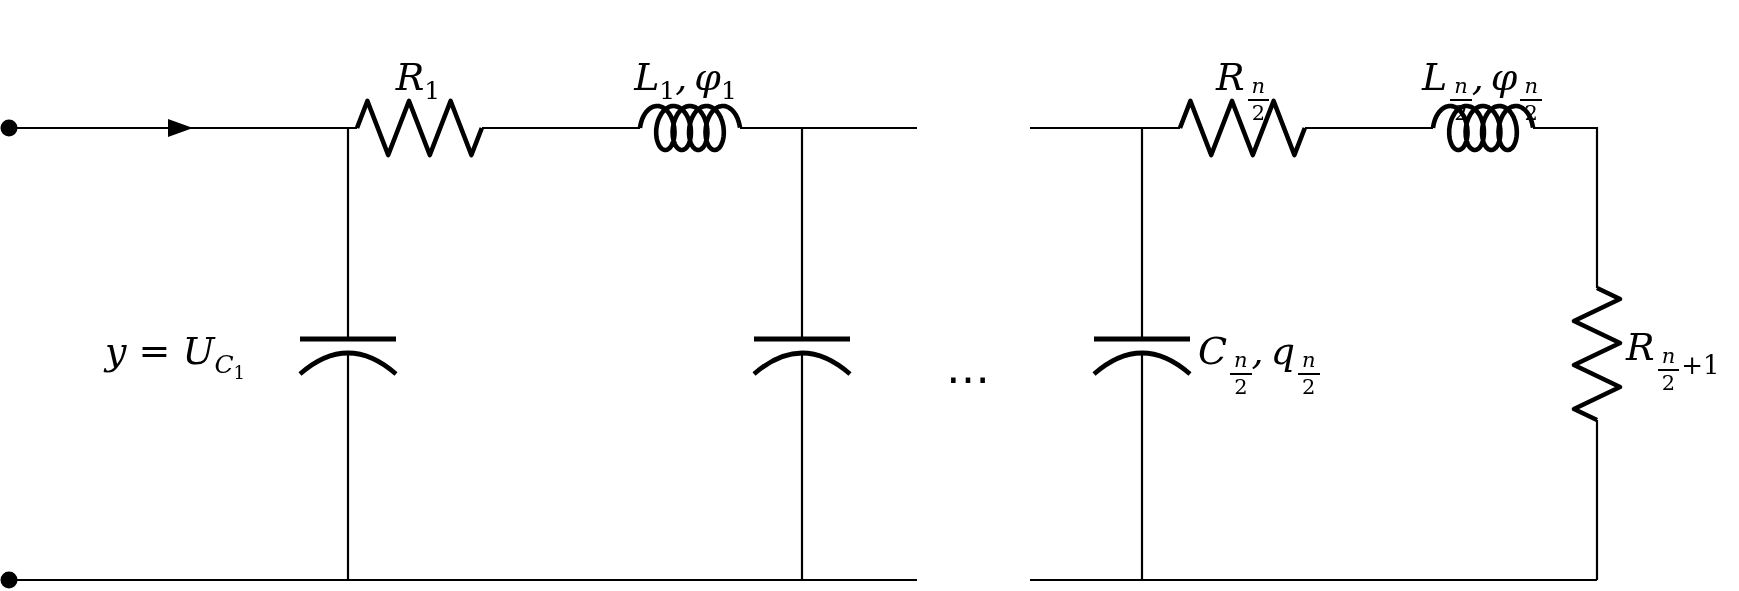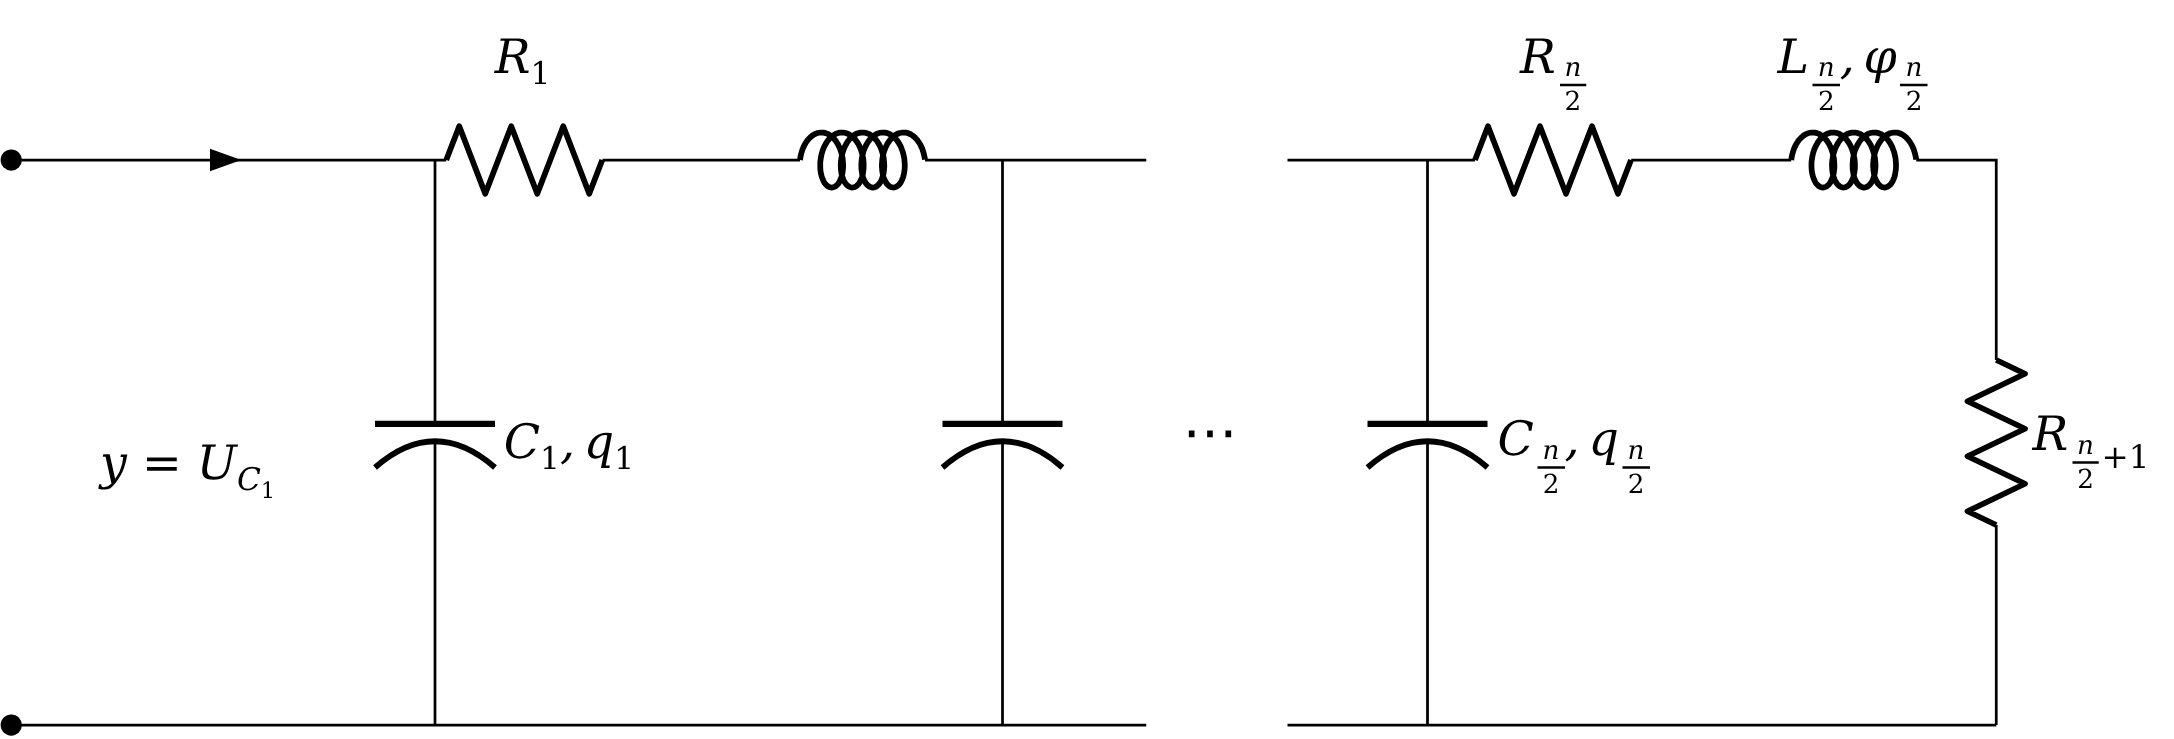--- a/index.html
+++ b/index.html
@@ -14,22 +14,22 @@
        white-space:nowrap;line-height:1.15;}
   .lbl .sub{font-size:25px;font-style:normal;vertical-align:-9px;}
   .lbl .sub.it{font-style:italic;}
   .lbl .subsub{font-size:18px;font-style:normal;vertical-align:-15px;}
   .lbl .sep{margin-right:7px;}
   .frac{display:inline-block;text-align:center;font-size:21px;line-height:1.08;
         vertical-align:-30px;margin-left:3px;}
   .frac .num{display:block;font-style:italic;padding:0 4px 1px 4px;}
   .frac .den{display:block;font-style:normal;border-top:2.2px solid var(--ink,#000);padding:1px 4px 0 4px;}
   .plus{font-size:26px;font-style:normal;vertical-align:-14px;margin-left:2px;}
-  .center{text-align:center;}
-  .right{text-align:left;margin-top:19px;}
+  .center{text-align:center;margin-top:32px;}
+  .right{text-align:center;}
   .dots{font-size:44px;font-style:normal;letter-spacing:4px;}
 </style>
 </head>
 <body>
 
 <div class="stage">
 
   <svg width="1739" height="591" viewBox="0 0 1739 591">
 
     <circle class="fill" cx="9" cy="128" r="8.5"></circle>
@@ -61,28 +61,28 @@
     <path class="comp" d="M754,374 Q802,332 850,374"></path>
     <path class="plate" d="M1094,339 H1190"></path>
     <path class="comp" d="M1094,374 Q1142,332 1190,374"></path>
   </svg>
 
 
   <div class="lbl center" style="left:383px;top:24px;width:70px;">
     <span>R</span><span class="sub">1</span>
   </div>
 
+  <div class="lbl center" style="left:613px;top:24px;width:145px;">
+    <span>L</span><span class="sub">1</span><span class="sep">,</span><span>φ</span><span class="sub">1</span>
+  </div>
 
   <div class="lbl right" style="left:80px;top:330px;width:190px;">
     <span>y = U</span><span class="sub it">C</span><span class="subsub">1</span>
   </div>
 
-  <div class="lbl" style="left:403px;top:332px;">
-    <span>C</span><span class="sub">1</span><span class="sep">,</span><span>q</span><span class="sub">1</span>
-  </div>
 
 
   <div class="lbl center dots" style="left:925px;top:322px;width:90px;">
     <span>⋯</span>
   </div>
 
   <div class="lbl center" style="left:1185px;top:24px;width:115px;">
     <span>R</span><span class="frac"><span class="num">n</span><span class="den">2</span></span>
   </div>
 

